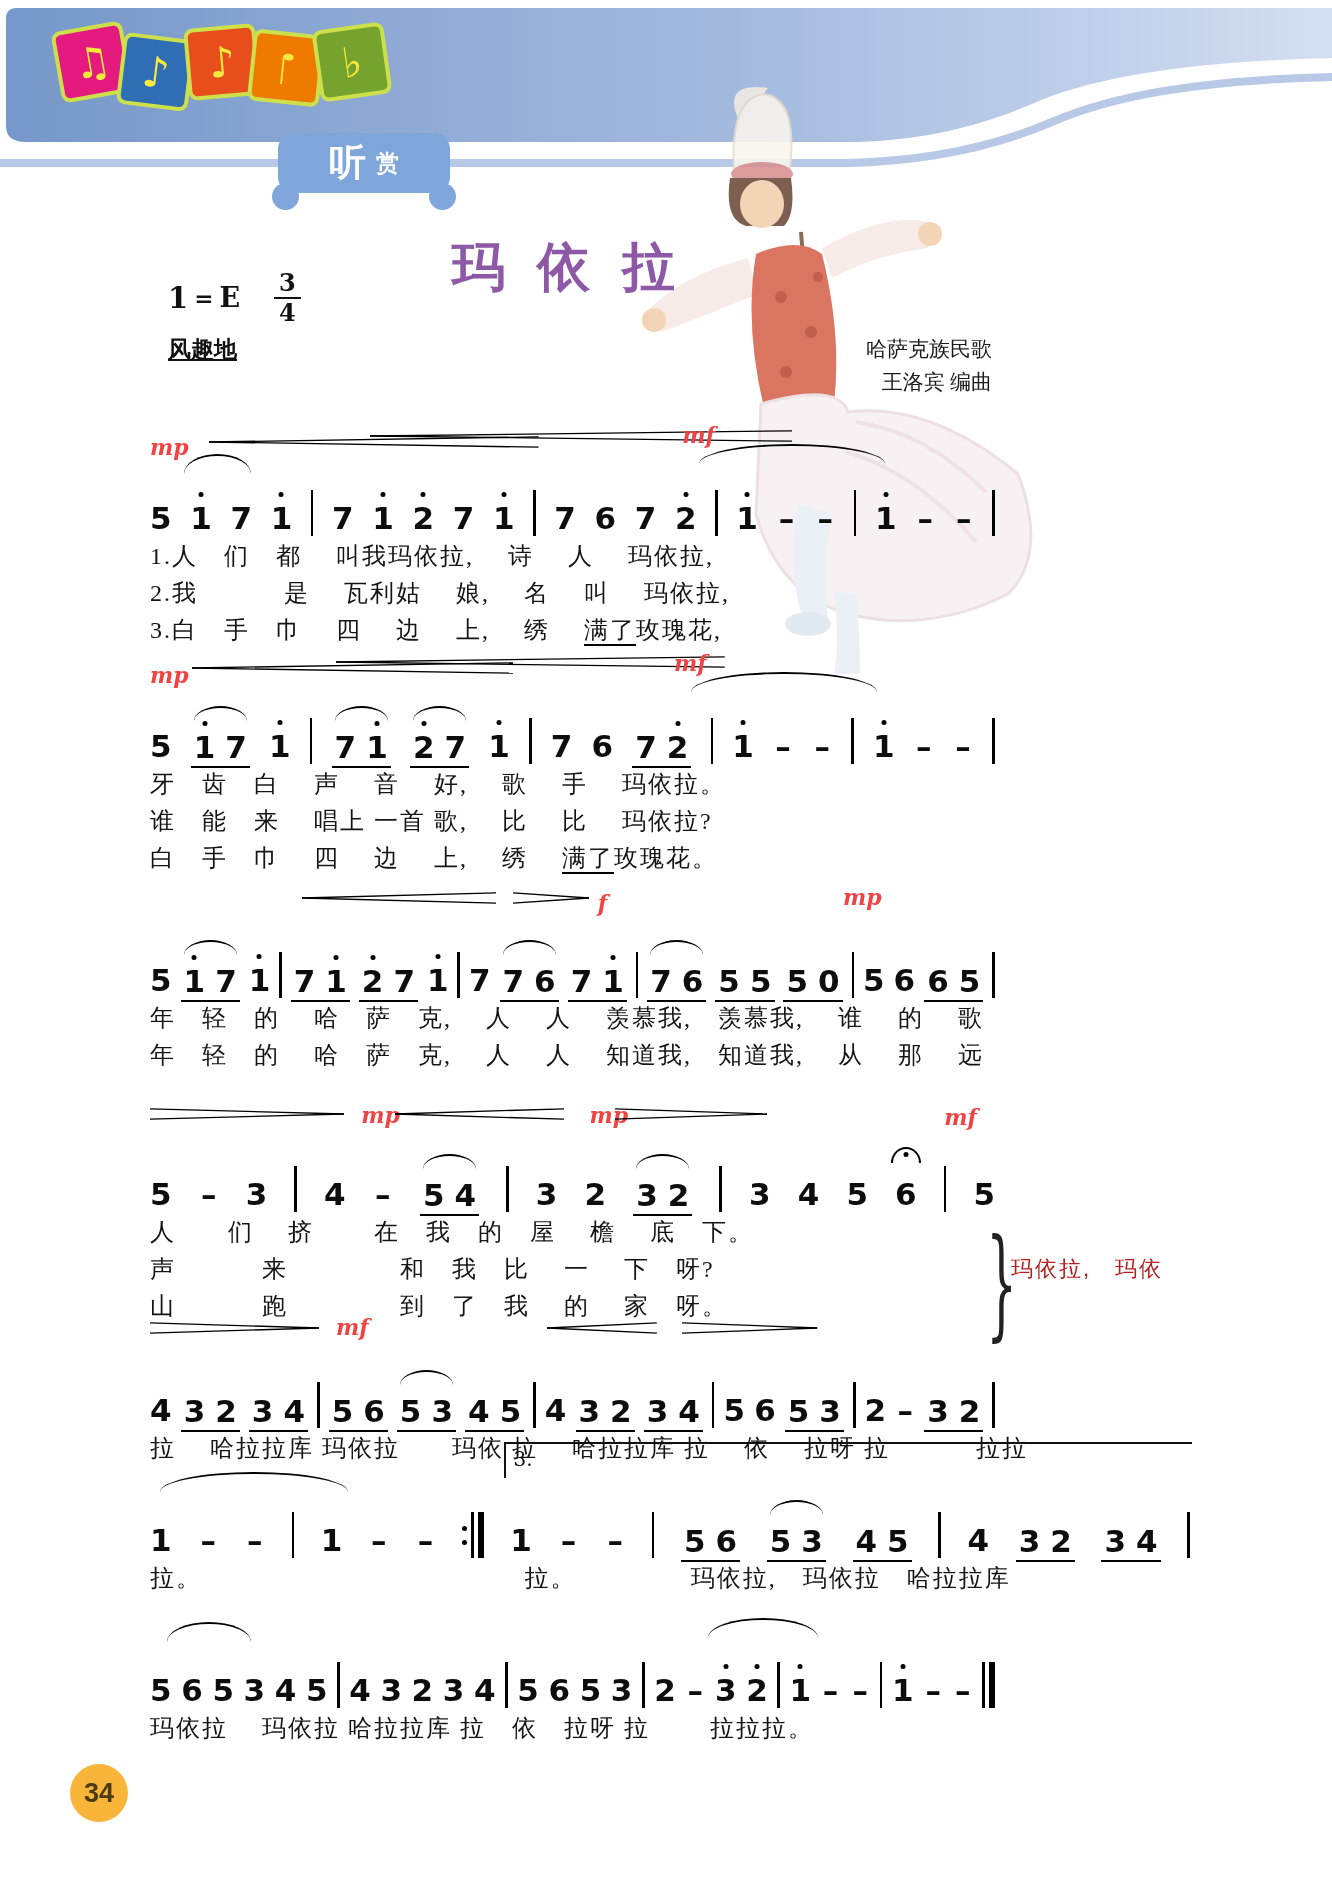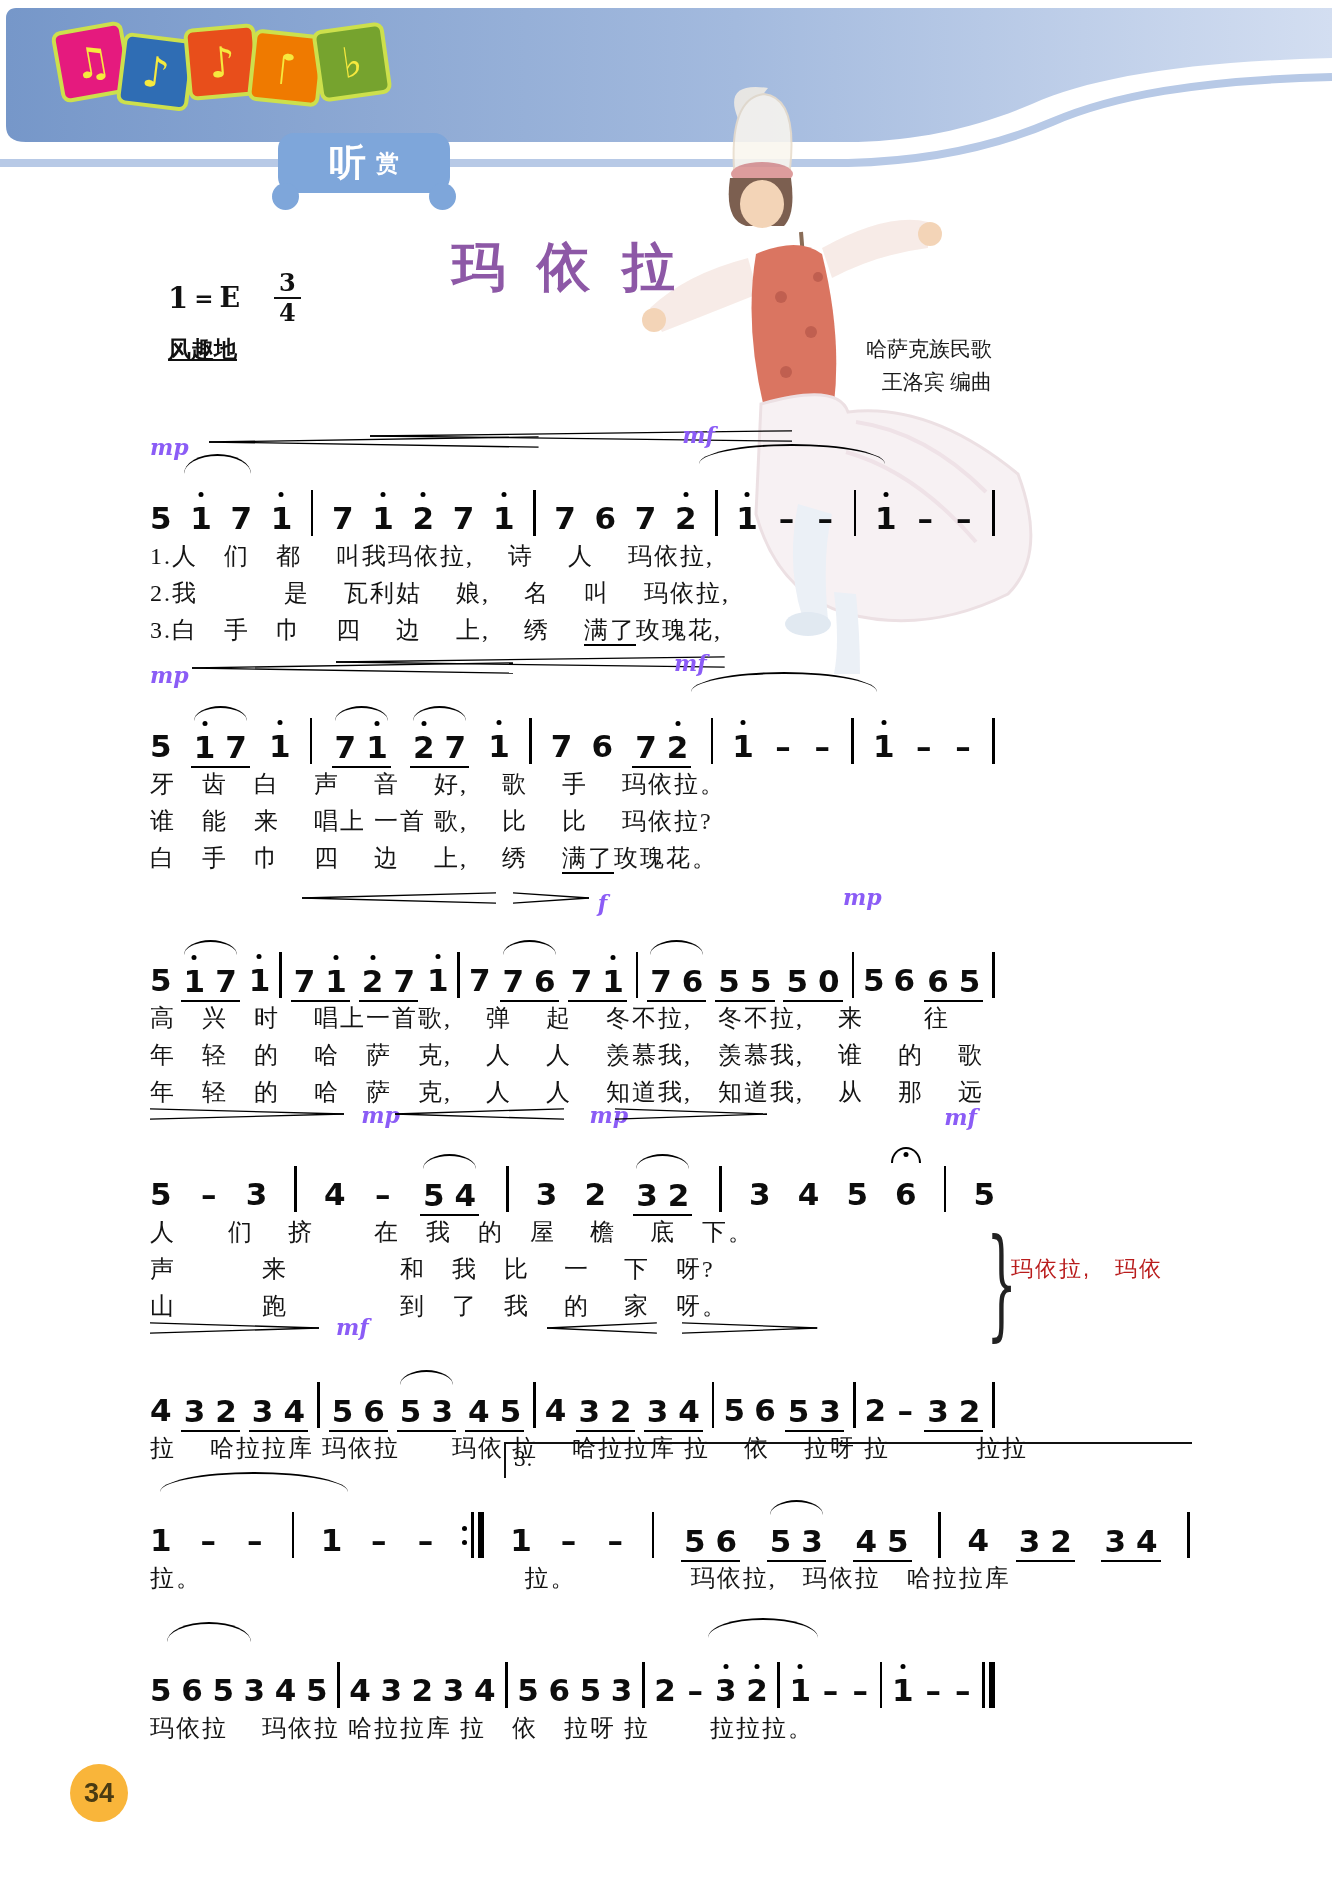--- a/index.html
+++ b/index.html
@@ -35,21 +35,21 @@
   #meter .mden{padding-top:1px;}
   #tempo{position:absolute;left:168px;top:334px;font-size:23px;font-weight:bold;color:#111;z-index:3;text-decoration:underline;}
   #credits{position:absolute;left:700px;top:325px;width:292px;text-align:right;z-index:3;color:#1a1a1a;
            font-family:"Liberation Serif","DejaVu Serif",serif;font-size:21px;line-height:33px;margin-top:8px;}
   
   #music{position:absolute;left:150px;top:0;width:845px;z-index:3;}
   .system{position:absolute;left:0;width:845px;}
   .sys1{top:420px;} .sys2{top:648px;} .sys3{top:882px;} .sys4{top:1096px;}
   .sys5{top:1312px;} .sys6{top:1442px;} .sys7{top:1592px;}
   .annlayer{position:relative;height:56px;}
-  .dyn{position:absolute;font-family:"DejaVu Serif",serif;font-style:italic;font-weight:bold;font-size:22px;color:#8b5cf6;}
+  .dyn{position:absolute;font-family:"DejaVu Serif",serif;font-style:italic;font-weight:bold;font-size:22px;color:#ef4444;}
   .hairpin{position:absolute;height:12px;}
   .hairpin svg{width:100%;height:100%;display:block;}
   .slurann{position:absolute;height:18px;border-top:2.5px solid #000;border-radius:50% 50% 0 0 / 100% 100% 0 0;}
   .volta{position:absolute;top:0;height:34px;border-top:2.2px solid #111;border-left:2.2px solid #111;}
   .volta.closed{border-right:2.2px solid #111;}
   .vlabel{position:absolute;left:8px;top:3px;font-family:"DejaVu Serif",serif;font-size:20px;color:#111;}
   .noterow{display:flex;justify-content:space-between;align-items:flex-end;height:64px;
            font-family:"DejaVu Sans",sans-serif;font-weight:bold;font-size:31px;color:#0d0d0d;}
   .tok{position:relative;padding-bottom:6px;line-height:1;}
   .dash{width:20px;text-align:center;}
@@ -337,21 +337,20 @@
           <span class="barline"></span>
           <span class="tok note">5</span>
           <span class="tok note">6</span>
           <span class="group">
             <span class="gnote">6</span>
             <span class="gnote">5</span>
           </span>
           <span class="barline"></span>
         </div>
         <div class="lyrics">
-          <div class="lyricline">高　兴　时　 唱上一首歌,　 弹　 起　 冬不拉,　冬不拉,　 来　　 往</div>
           <div class="lyricline">年　轻　的　 哈　萨　克,　 人　 人　 羡慕我,　羡慕我,　 谁　 的　 歌</div>
           <div class="lyricline">年　轻　的　 哈　萨　克,　 人　 人　 知道我,　知道我,　 从　 那　 远</div>
         </div>
       </div>
       <div class="system sys4">
         <div class="annlayer">
           <div class="hairpin" style="left: 0%; width: 23%; top: 12px;">
             <svg viewBox="0 0 100 12" preserveAspectRatio="none">
               <line x1="0" y1="0.8" x2="100" y2="6" stroke="#000" stroke-width="1.3" vector-effect="non-scaling-stroke"></line>
               <line x1="0" y1="11.2" x2="100" y2="6" stroke="#000" stroke-width="1.3" vector-effect="non-scaling-stroke"></line>

